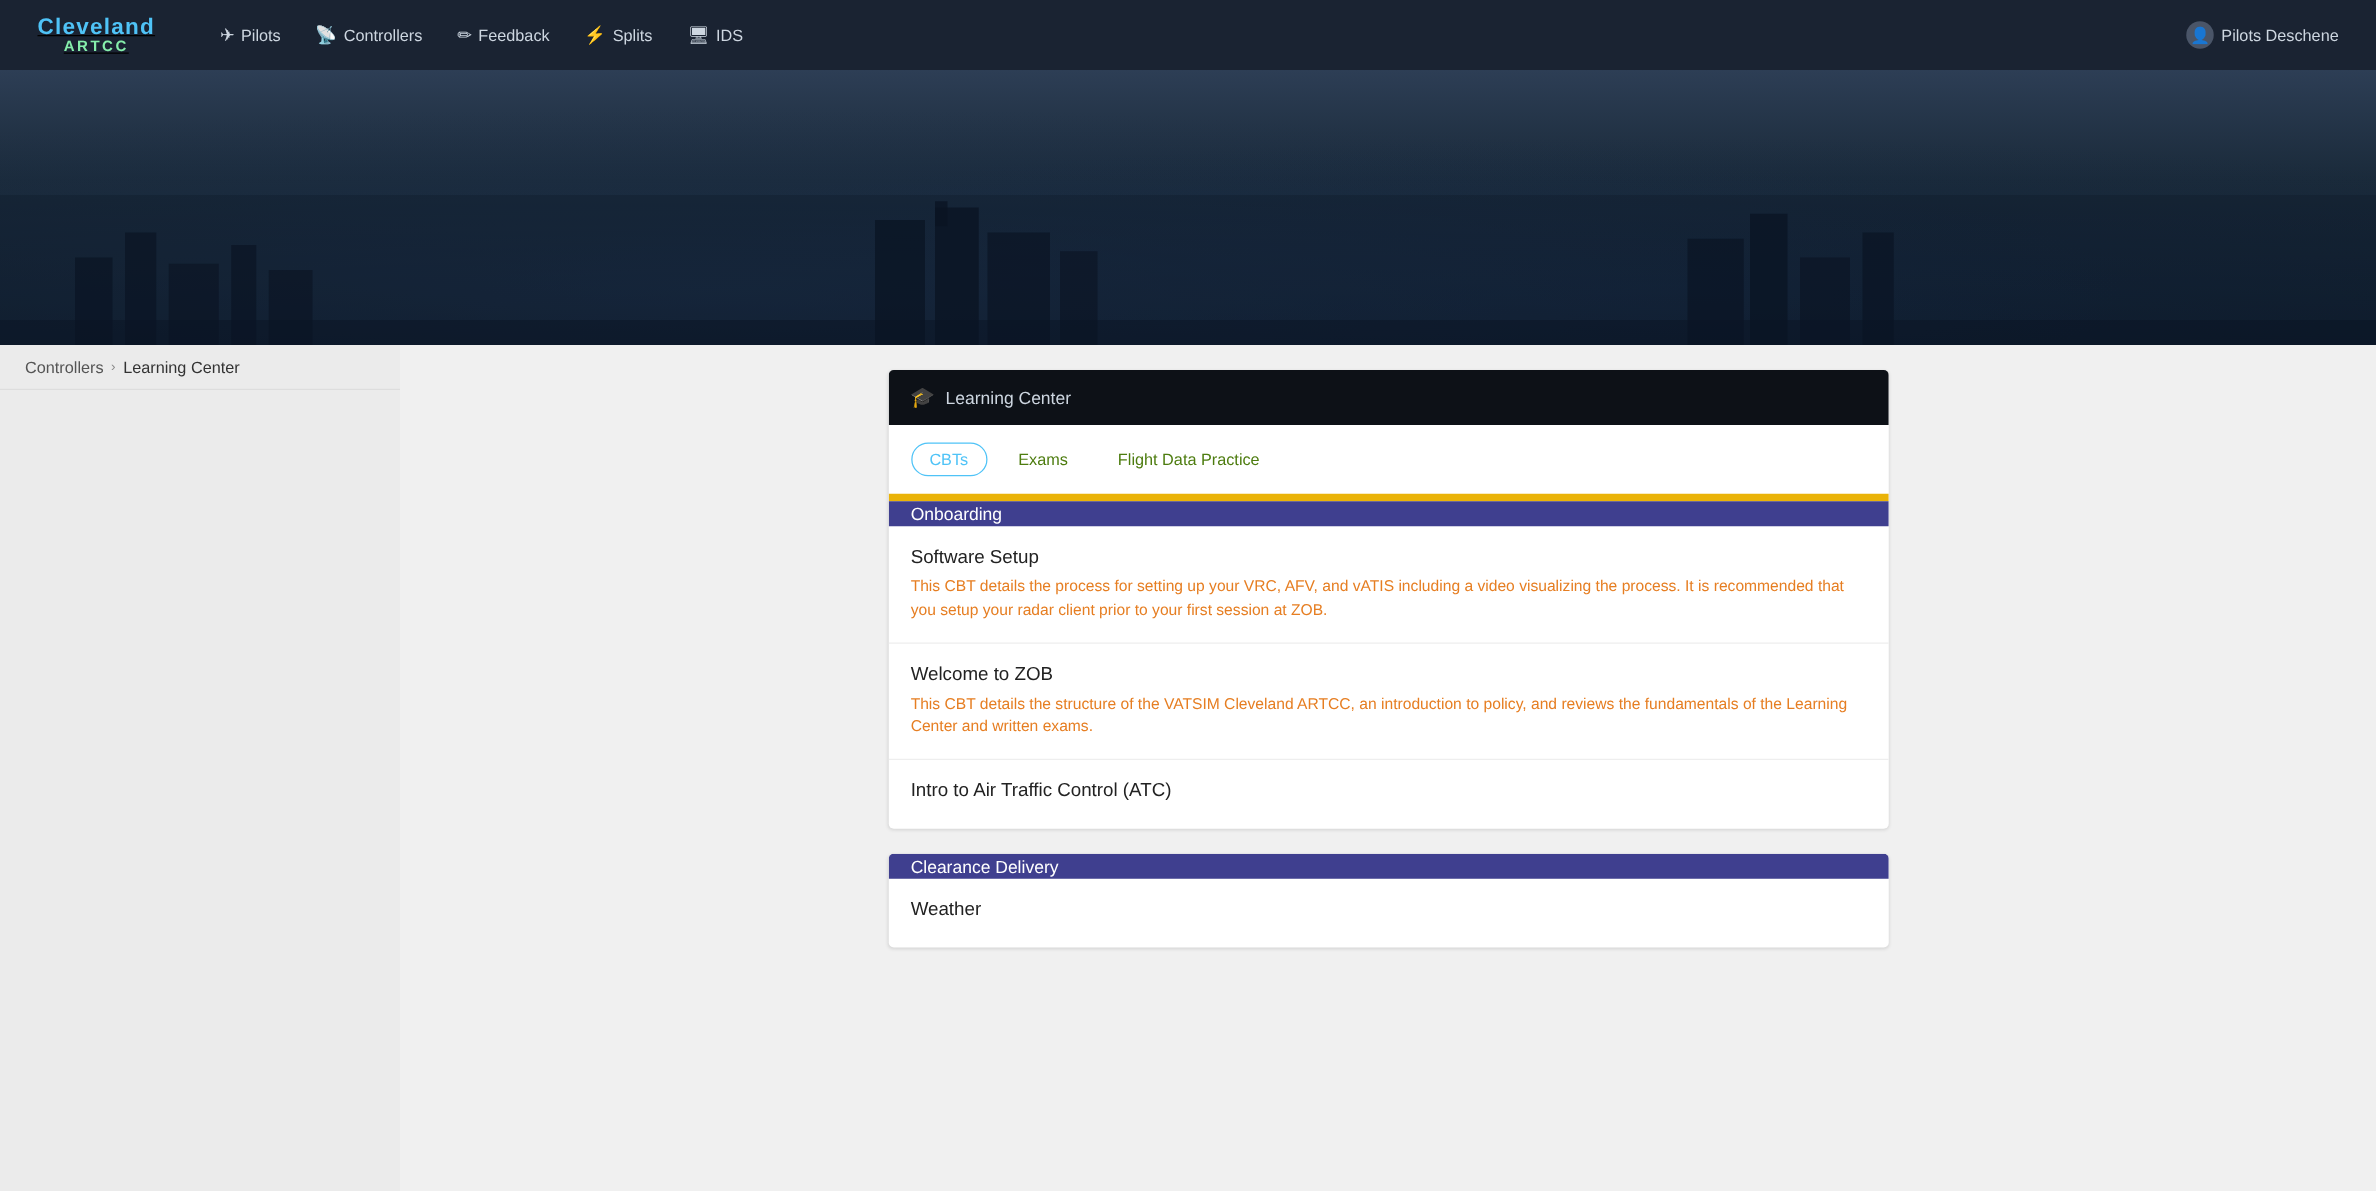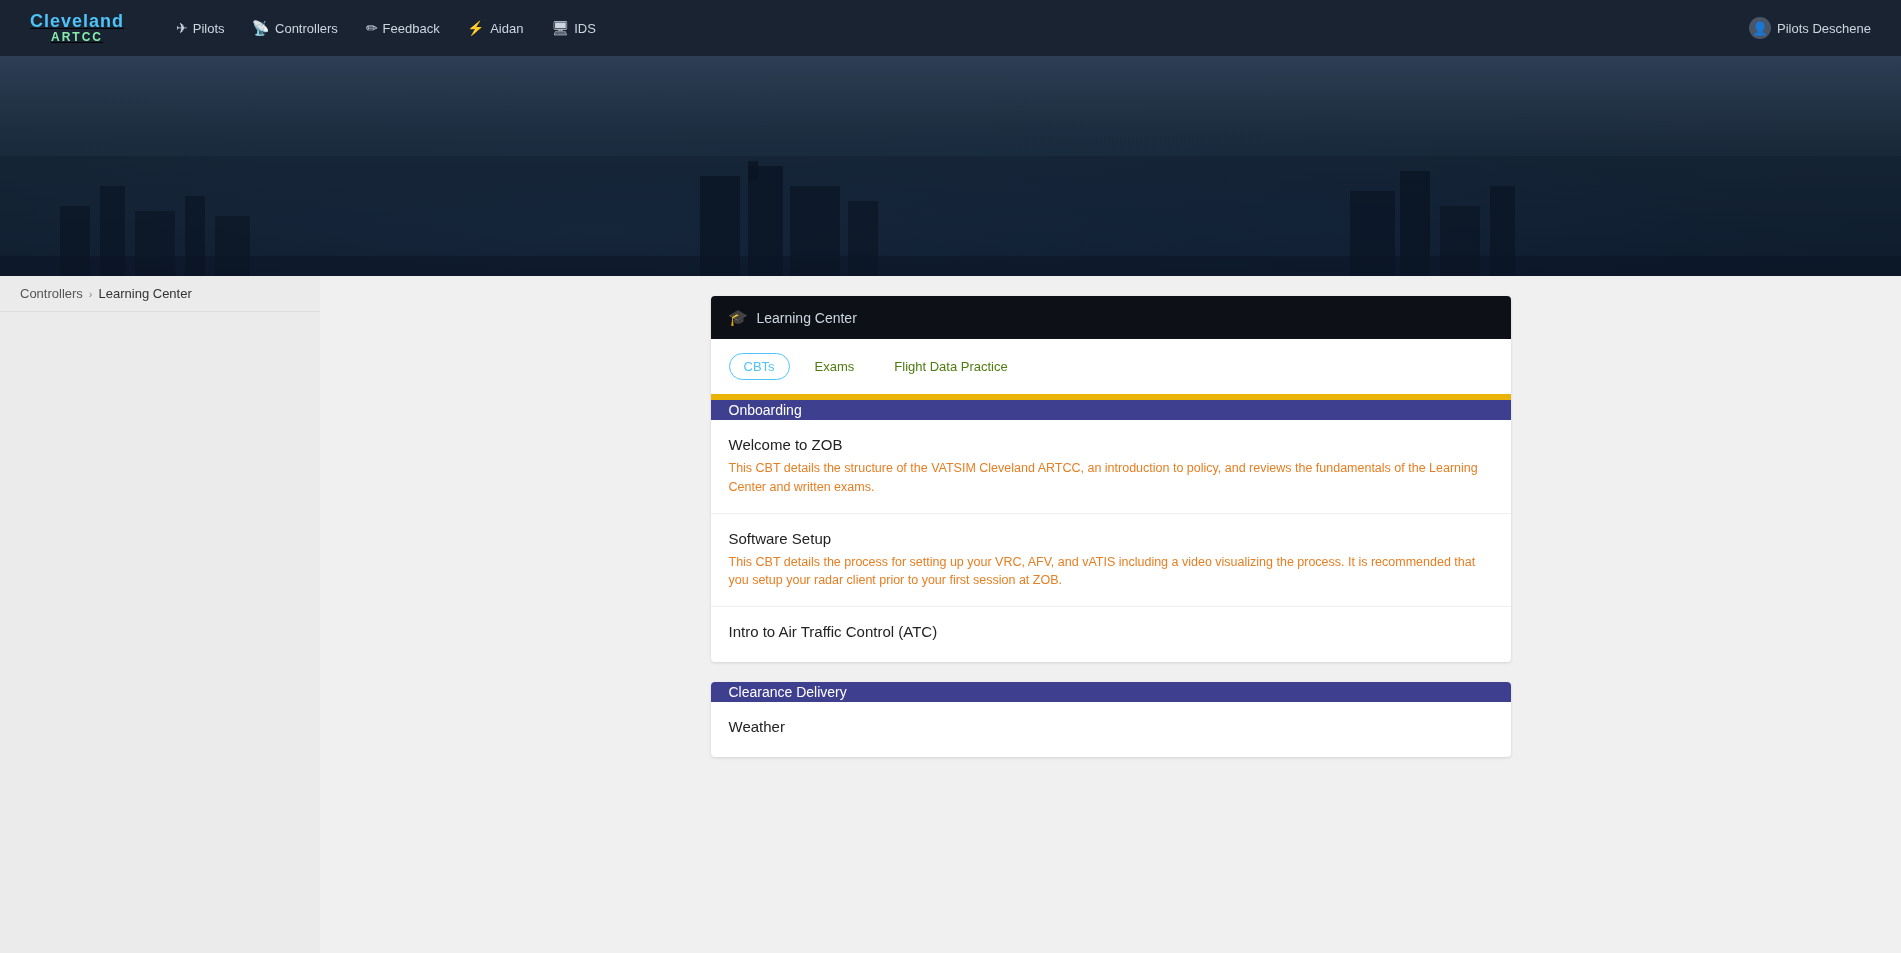--- a/index.html
+++ b/index.html
@@ -223,21 +223,21 @@
     <div class="nav-item">
       <span class="nav-icon">📡</span>
       <span>Controllers</span>
     </div>
     <div class="nav-item">
       <span class="nav-icon">✏</span>
       <span>Feedback</span>
     </div>
     <div class="nav-item">
       <span class="nav-icon">⚡</span>
-      <span>Aidan</span>
+      <span>Splits</span>
     </div>
     <div class="nav-item">
       <span class="nav-icon">🖥</span>
       <span>IDS</span>
     </div>
   </div>
   <div class="navbar-user">
     <div class="user-icon">👤</div>
     <span>Pilots Deschene</span>
   </div>
@@ -297,27 +297,27 @@
         <div class="tab">
           <span>Flight Data Practice</span>
         </div>
       </div>
 
       <div class="section-header">
         <span>Onboarding</span>
       </div>
 
       <div class="cbt-item">
+        <div class="cbt-title">Software Setup</div>
+        <div class="cbt-desc">This CBT details the process for setting up your VRC, AFV, and vATIS including a video visualizing the process. It is recommended that you setup your radar client prior to your first session at ZOB.</div>
+      </div>
+
+      <div class="cbt-item">
         <div class="cbt-title">Welcome to ZOB</div>
         <div class="cbt-desc">This CBT details the structure of the VATSIM Cleveland ARTCC, an introduction to policy, and reviews the fundamentals of the Learning Center and written exams.</div>
-      </div>
-
-      <div class="cbt-item">
-        <div class="cbt-title">Software Setup</div>
-        <div class="cbt-desc">This CBT details the process for setting up your VRC, AFV, and vATIS including a video visualizing the process. It is recommended that you setup your radar client prior to your first session at ZOB.</div>
       </div>
 
       <div class="cbt-item">
         <div class="cbt-title">Intro to Air Traffic Control (ATC)</div>
       </div>
     </div>
 
     <div class="lc-card cd-section" style="margin-top:20px;">
       <div class="section-header">
         <span>Clearance Delivery</span>

